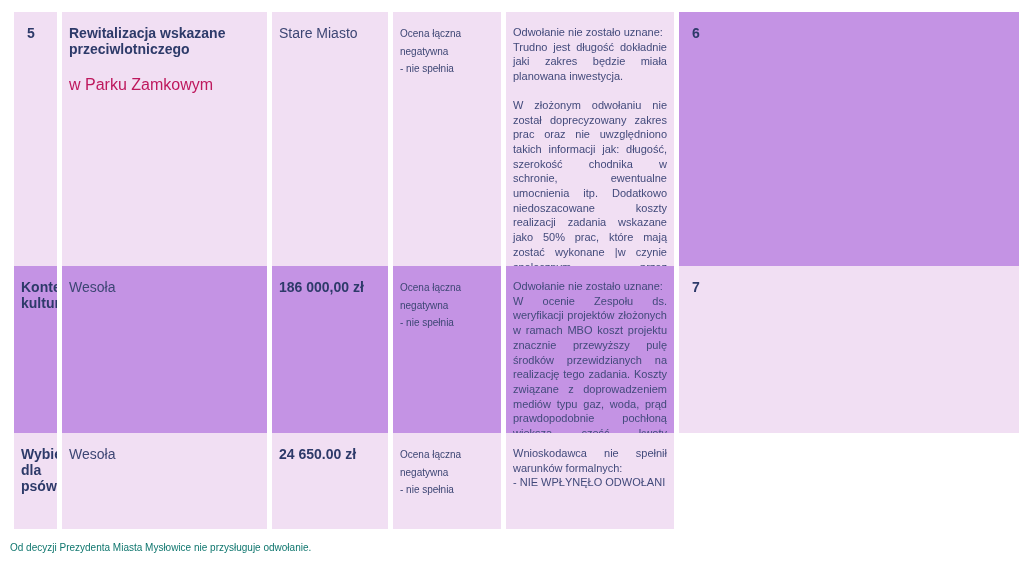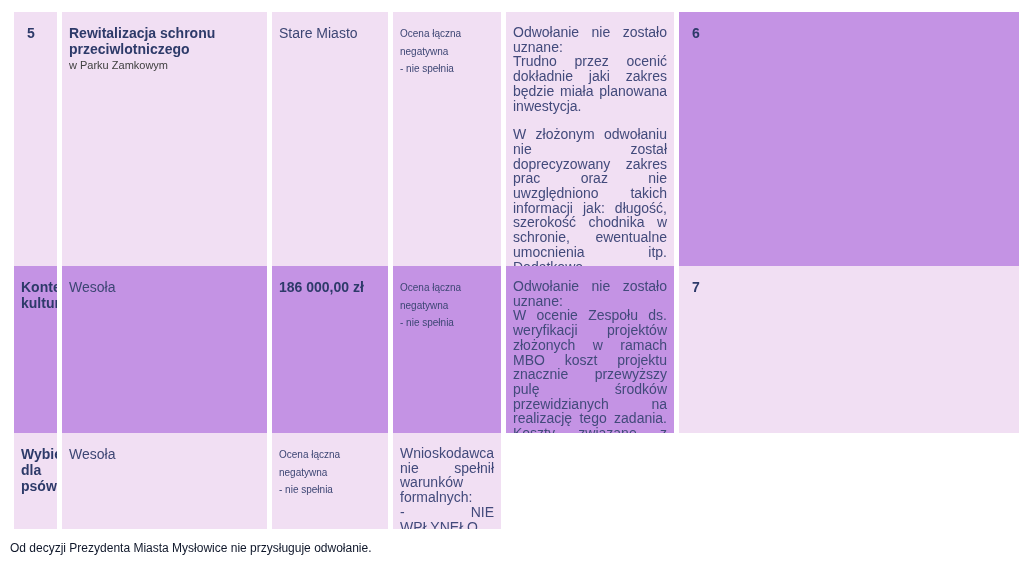--- a/index.html
+++ b/index.html
@@ -40,68 +40,69 @@
     font-weight: 700;
     color: #2d3a69;
   }
   .title-bold {
     font-weight: 700;
     font-size: 14px;
     line-height: 16px;
     color: #2d3a69;
   }
   .title-rest {
-    font-size: 11px;
+    font-size: 16px;
     line-height: 16px;
-    color: #404040;
+    color: #be185d;
+    margin-top: 20px;
   }
   .amount {
     font-weight: 700;
     color: #2d3a69;
   }
   .eval-line { font-size: 10px; line-height: 17.5px; }
 
   .just {
-    font-size: 14px;
+    font-size: 11px;
     line-height: 14.7px;
     text-align: justify;
     color: #424a7b;
     padding-right: 7px;
   }
   .jp { margin: 0; }
   .jp.spaced { margin-top: 14px; }
 
   .footer-note {
     position: absolute;
     left: 10px;
     top: 538px;
-    font-size: 12px;
+    font-size: 10px;
     line-height: 20px;
-    color: #0f172a;
+    color: #0f766e;
   }
 </style>
 </head>
 <body>
 
 <div class="page">
   <div class="table">
 
     <div class="cell light num">5</div>
     <div class="cell light">
-      <div class="title-bold">Rewitalizacja schronu przeciwlotniczego</div>
+      <div class="title-bold">Rewitalizacja wskazane przeciwlotniczego</div>
       <div class="title-rest">w Parku Zamkowym</div>
     </div>
     <div class="cell light">Stare Miasto</div>
     <div class="cell light">
       <div class="eval-line">Ocena łączna negatywna</div>
       <div class="eval-line">- nie spełnia</div>
     </div>
     <div class="cell light just">
       <p class="jp">Odwołanie nie zostało uznane:</p>
-      <p class="jp">Trudno przez ocenić dokładnie jaki zakres będzie miała planowana inwestycja.</p>
+      <p class="jp">Trudno jest długość dokładnie jaki zakres będzie miała planowana inwestycja.</p>
       <p class="jp spaced">W złożonym odwołaniu nie został doprecyzowany zakres prac oraz nie uwzględniono takich informacji jak: długość, szerokość chodnika w schronie, ewentualne umocnienia itp. Dodatkowo niedoszacowane koszty realizacji zadania wskazane jako 50% prac, które mają zostać wykonane |w czynie społecznym przez wolontariuszy nie mogą być wykazane w postępowaniu projektowym. Brak powyżej wymienionych informacji oraz niezbędnych ekspertyz w ocenie Zespołu ds. weryfikacji projektów złożonych w ramach Mysłowickiego Budżetu Obywatelskiego na 2022 r. nie pozwala na oszacowanie realnych kosztów realizacji ww. przedsięwzięcia.</p>
     </div>
 
     <div class="cell purple num">6</div>
     <div class="cell purple">
       <div class="title-bold">Kontenery kultury</div>
     </div>
     <div class="cell purple">Wesoła</div>
     <div class="cell purple amount">186 000,00 zł</div>
     <div class="cell purple">
@@ -111,20 +112,21 @@
     <div class="cell purple just">
       <p class="jp">Odwołanie nie zostało uznane:</p>
       <p class="jp">W ocenie Zespołu ds. weryfikacji projektów złożonych w ramach MBO koszt projektu znacznie przewyższy pulę środków przewidzianych na realizację tego zadania. Koszty związane z doprowadzeniem mediów typu gaz, woda, prąd prawdopodobnie pochłoną większą część kwoty wskazanej we wniosku.</p>
     </div>
 
     <div class="cell light num">7</div>
     <div class="cell light">
       <div class="title-bold">Wybieg dla psów</div>
     </div>
     <div class="cell light">Wesoła</div>
+    <div class="cell light amount">24 650.00 zł</div>
     <div class="cell light">
       <div class="eval-line">Ocena łączna negatywna</div>
       <div class="eval-line">- nie spełnia</div>
     </div>
     <div class="cell light just">
       <p class="jp">Wnioskodawca nie spełnił warunków formalnych:</p>
       <p class="jp">- NIE WPŁYNĘŁO ODWOŁANI</p>
     </div>
 
   </div>

